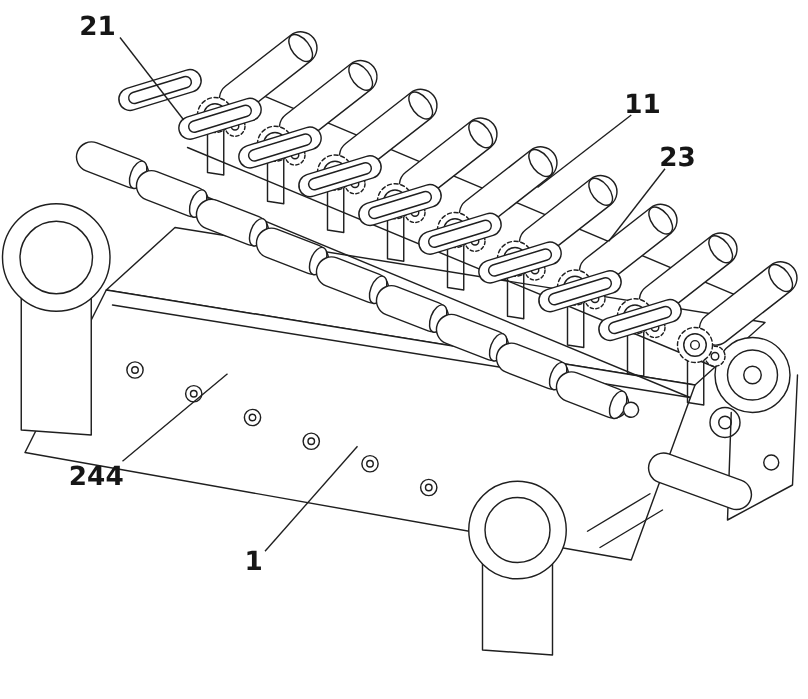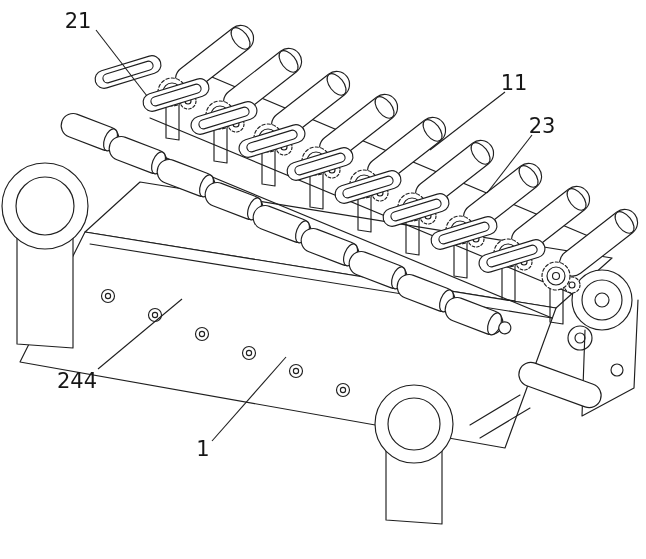--- a/index.html
+++ b/index.html
@@ -2,20 +2,21 @@
 <html><head>
 <meta charset="utf-8">
 <style>
   html,body{margin:0;padding:0;background:#ffffff;}
   .canvas{
     position:relative;
     width:646px;height:559px;
     background:#ffffff;
     overflow:hidden;
     font-family:"DejaVu Sans", sans-serif;
+    font-weight:bold;
   }
   svg{position:absolute;left:0;top:0;}
   .ref-label{
     font-family:"DejaVu Sans", sans-serif;
     font-size:21px;
     fill:#161616;
   }
   .drawing{stroke:#1f1f1f;stroke-width:1.15;fill:none;stroke-linecap:round;stroke-linejoin:round;}
   .solid{fill:#ffffff;}
   .leader{stroke:#1f1f1f;stroke-width:1.1;}

